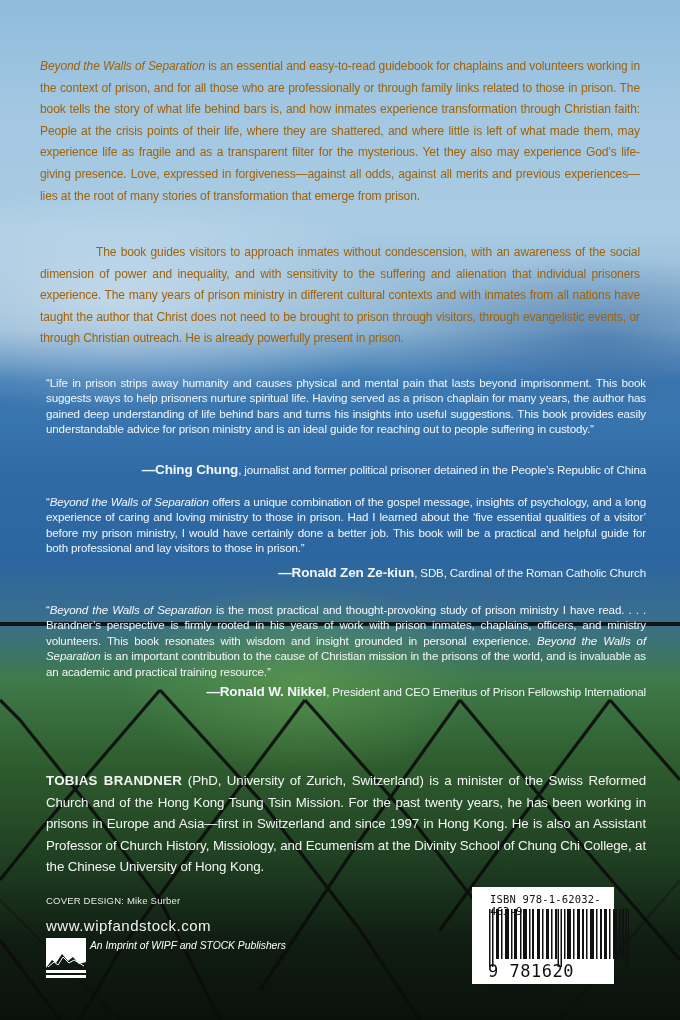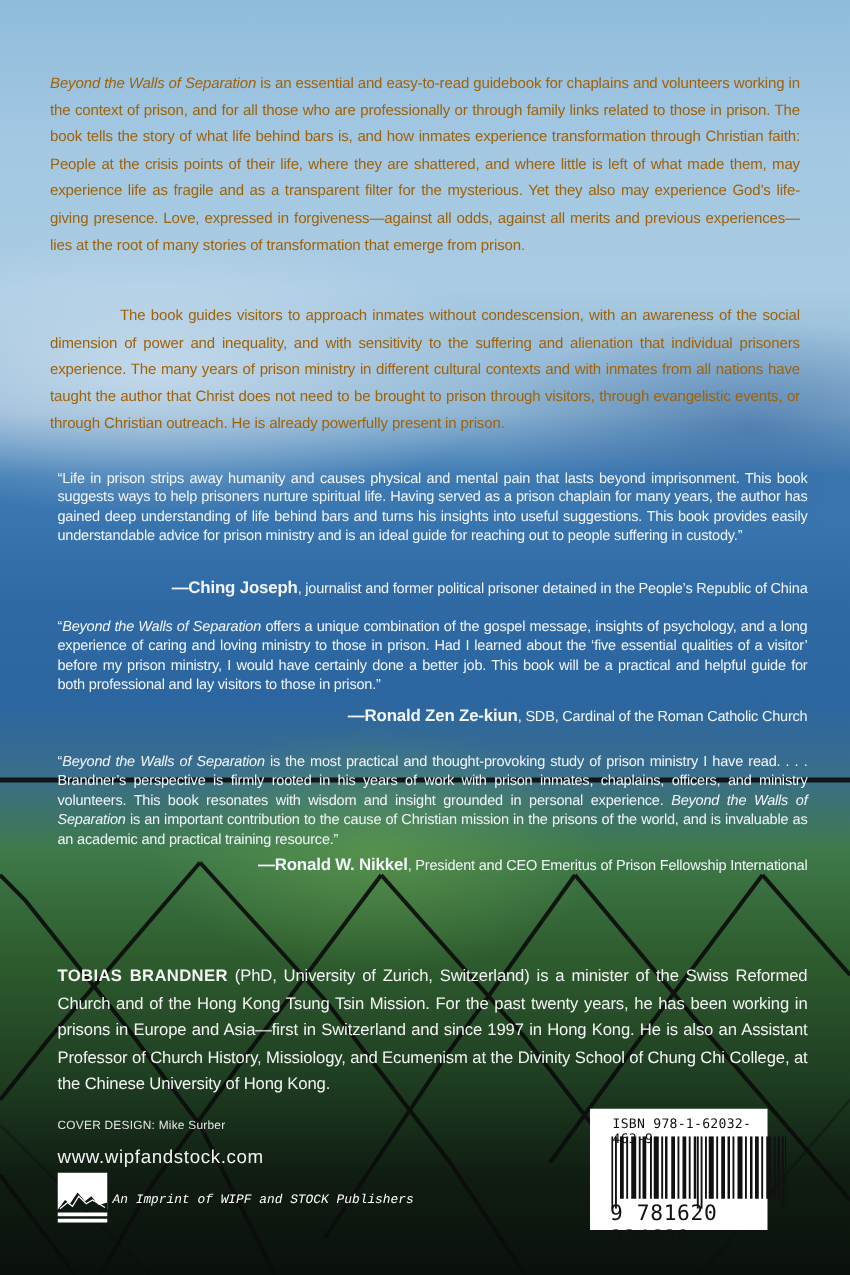--- a/index.html
+++ b/index.html
@@ -25,21 +25,21 @@
     .attr { position:absolute; right:34px; font-size:11.6px; color:#f2f6fa; text-align:right; white-space:nowrap; letter-spacing:-0.15px; }
     .attr b { font-size:13.5px; font-weight:bold; }
     .bio { position:absolute; left:46px; width:600px; top:770px; font-size:13.3px; line-height:21.6px; color:#f4f4f4; text-align:justify; letter-spacing:-0.1px; }
     .bio b { font-weight:bold; letter-spacing:0.3px; }
     .credit { position:absolute; left:46px; top:895px; font-size:9.5px; color:#e8e8e8; letter-spacing:0.2px; }
     .site { position:absolute; left:46px; top:905px; font-size:15px; color:#f2f2f2; letter-spacing:0.5px;margin-top:12px; }
     .logo { position:absolute; left:46px; top:938px; display:flex; align-items:flex-start; }
     .logo-box { width:40px; height:42px; }
     .logo-text { margin-left:4px; }
     .logo-title { font-family:"Liberation Serif",serif; font-size:29px; color:#ffffff; line-height:30px; border-bottom:1px solid #fff; padding-bottom:1px; }
-    .logo-sub { font-family:Liberation Mono, monospace; font-style:italic; font-size:10.3px; color:#ffffff; margin-top:16px; }
+    .logo-sub { font-family:Liberation Sans, sans-serif; font-style:italic; font-size:10.3px; color:#ffffff; margin-top:2px; }
     .barcode { position:absolute; left:472px; top:887px; width:142px; height:97px; background:#fff; }
     .isbn { position:absolute; top:6px; left:18px; font-family:"DejaVu Sans Mono",monospace; font-size:10.5px; color:#111; letter-spacing:0.2px; }
     .bars { position:absolute; left:17px; top:22px; width:140px; height:58px; }
     .digits { position:absolute; left:16px; top:74px; font-family:"DejaVu Sans Mono",monospace; font-size:17px; color:#111; letter-spacing:0.5px; }
     i { font-style:italic; }
   </style>
 </head>
 <body>
 
 <div class="bg"></div>
@@ -64,21 +64,21 @@
   </g>
 </svg>
 
 <div class="content">
 
   <p class="p-main" style="top:56px;margin:0;"><i>Beyond the Walls of Separation</i><span> is an essential and easy-to-read guidebook for chaplains and volunteers working in the context of prison, and for all those who are professionally or through family links related to those in prison. The book tells the story of what life behind bars is, and how inmates experience transformation through Christian faith: People at the crisis points of their life, where they are shattered, and where little is left of what made them, may experience life as fragile and as a transparent filter for the mysterious. Yet they also may experience God’s life-giving presence. Love, expressed in forgiveness—against all odds, against all merits and previous experiences—lies at the root of many stories of transformation that emerge from prison.</span></p>
 
   <p class="p-main" style="top:242px;margin:0;"><span class="indent"></span><span>The book guides visitors to approach inmates without condescension, with an awareness of the social dimension of power and inequality, and with sensitivity to the suffering and alienation that individual prisoners experience. The many years of prison ministry in different cultural contexts and with inmates from all nations have taught the author that Christ does not need to be brought to prison through visitors, through evangelistic events, or through Christian outreach. He is already powerfully present in prison.</span></p>
 
   <p class="quote" style="top:375px;margin:0;">“Life in prison strips away humanity and causes physical and mental pain that lasts beyond imprisonment. This book suggests ways to help prisoners nurture spiritual life. Having served as a prison chaplain for many years, the author has gained deep understanding of life behind bars and turns his insights into useful suggestions. This book provides easily understandable advice for prison ministry and is an ideal guide for reaching out to people suffering in custody.”</p>
-  <div class="attr" style="top:462px;"><b>—Ching Joseph</b><span>, journalist and former political prisoner detained in the People’s Republic of China</span></div>
+  <div class="attr" style="top:462px;"><b>—Ching Chung</b><span>, journalist and former political prisoner detained in the People’s Republic of China</span></div>
 
   <p class="quote" style="top:494px;margin:0;"><span>“</span><i>Beyond the Walls of Separation</i><span> offers a unique combination of the gospel message, insights of psychology, and a long experience of caring and loving ministry to those in prison. Had I learned about the ‘five essential qualities of a visitor’ before my prison ministry, I would have certainly done a better job. This book will be a practical and helpful guide for both professional and lay visitors to those in prison.”</span></p>
   <div class="attr" style="top:565px;"><b>—Ronald Zen Ze-kiun</b><span>, SDB, Cardinal of the Roman Catholic Church</span></div>
 
   <p class="quote" style="top:602px;margin:0;"><span>“</span><i>Beyond the Walls of Separation</i><span> is the most practical and thought-provoking study of prison ministry I have read. . . . Brandner’s perspective is firmly rooted in his years of work with prison inmates, chaplains, officers, and ministry volunteers. This book resonates with wisdom and insight grounded in personal experience. </span><i>Beyond the Walls of Separation</i><span> is an important contribution to the cause of Christian mission in the prisons of the world, and is invaluable as an academic and practical training resource.”</span></p>
   <div class="attr" style="top:684px;"><b>—Ronald W. Nikkel</b><span>, President and CEO Emeritus of Prison Fellowship International</span></div>
 
   <p class="bio" style="margin:0;"><b>TOBIAS BRANDNER</b><span> (PhD, University of Zurich, Switzerland) is a minister of the Swiss Reformed Church and of the Hong Kong Tsung Tsin Mission. For the past twenty years, he has been working in prisons in Europe and Asia—first in Switzerland and since 1997 in Hong Kong. He is also an Assistant Professor of Church History, Missiology, and Ecumenism at the Divinity School of Chung Chi College, at the Chinese University of Hong Kong.</span></p>
 
   <div class="credit">COVER DESIGN: Mike Surber</div>

